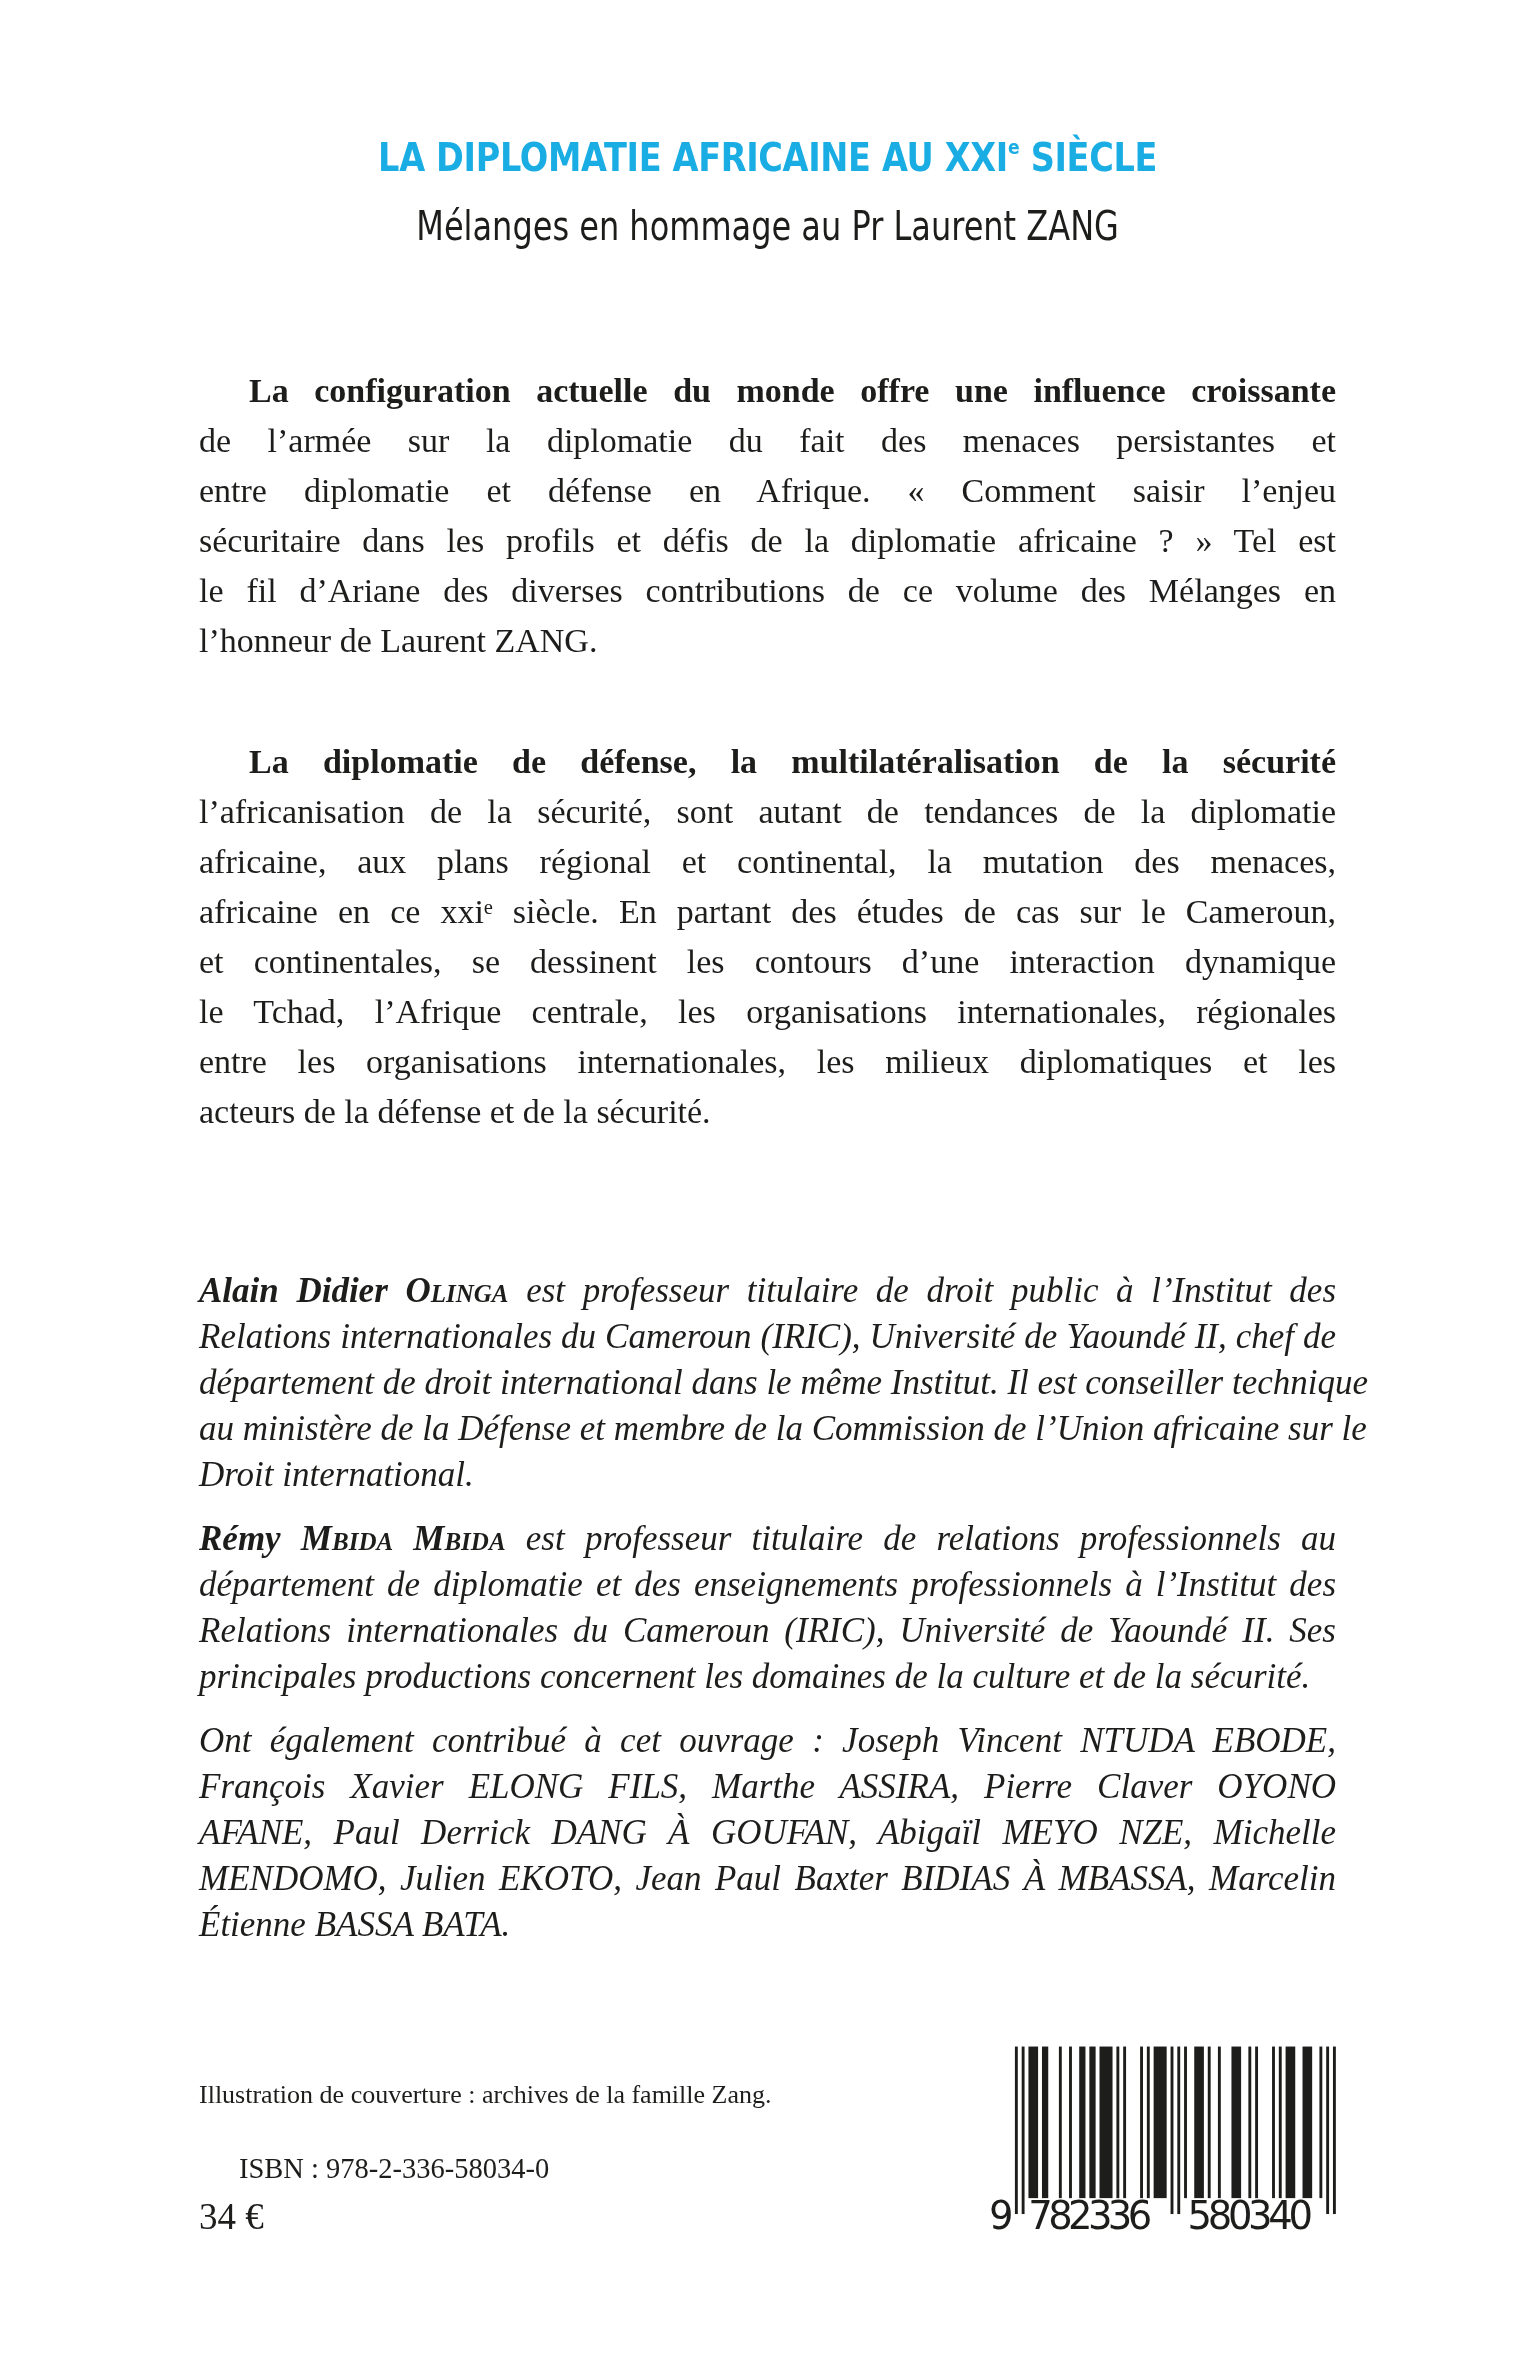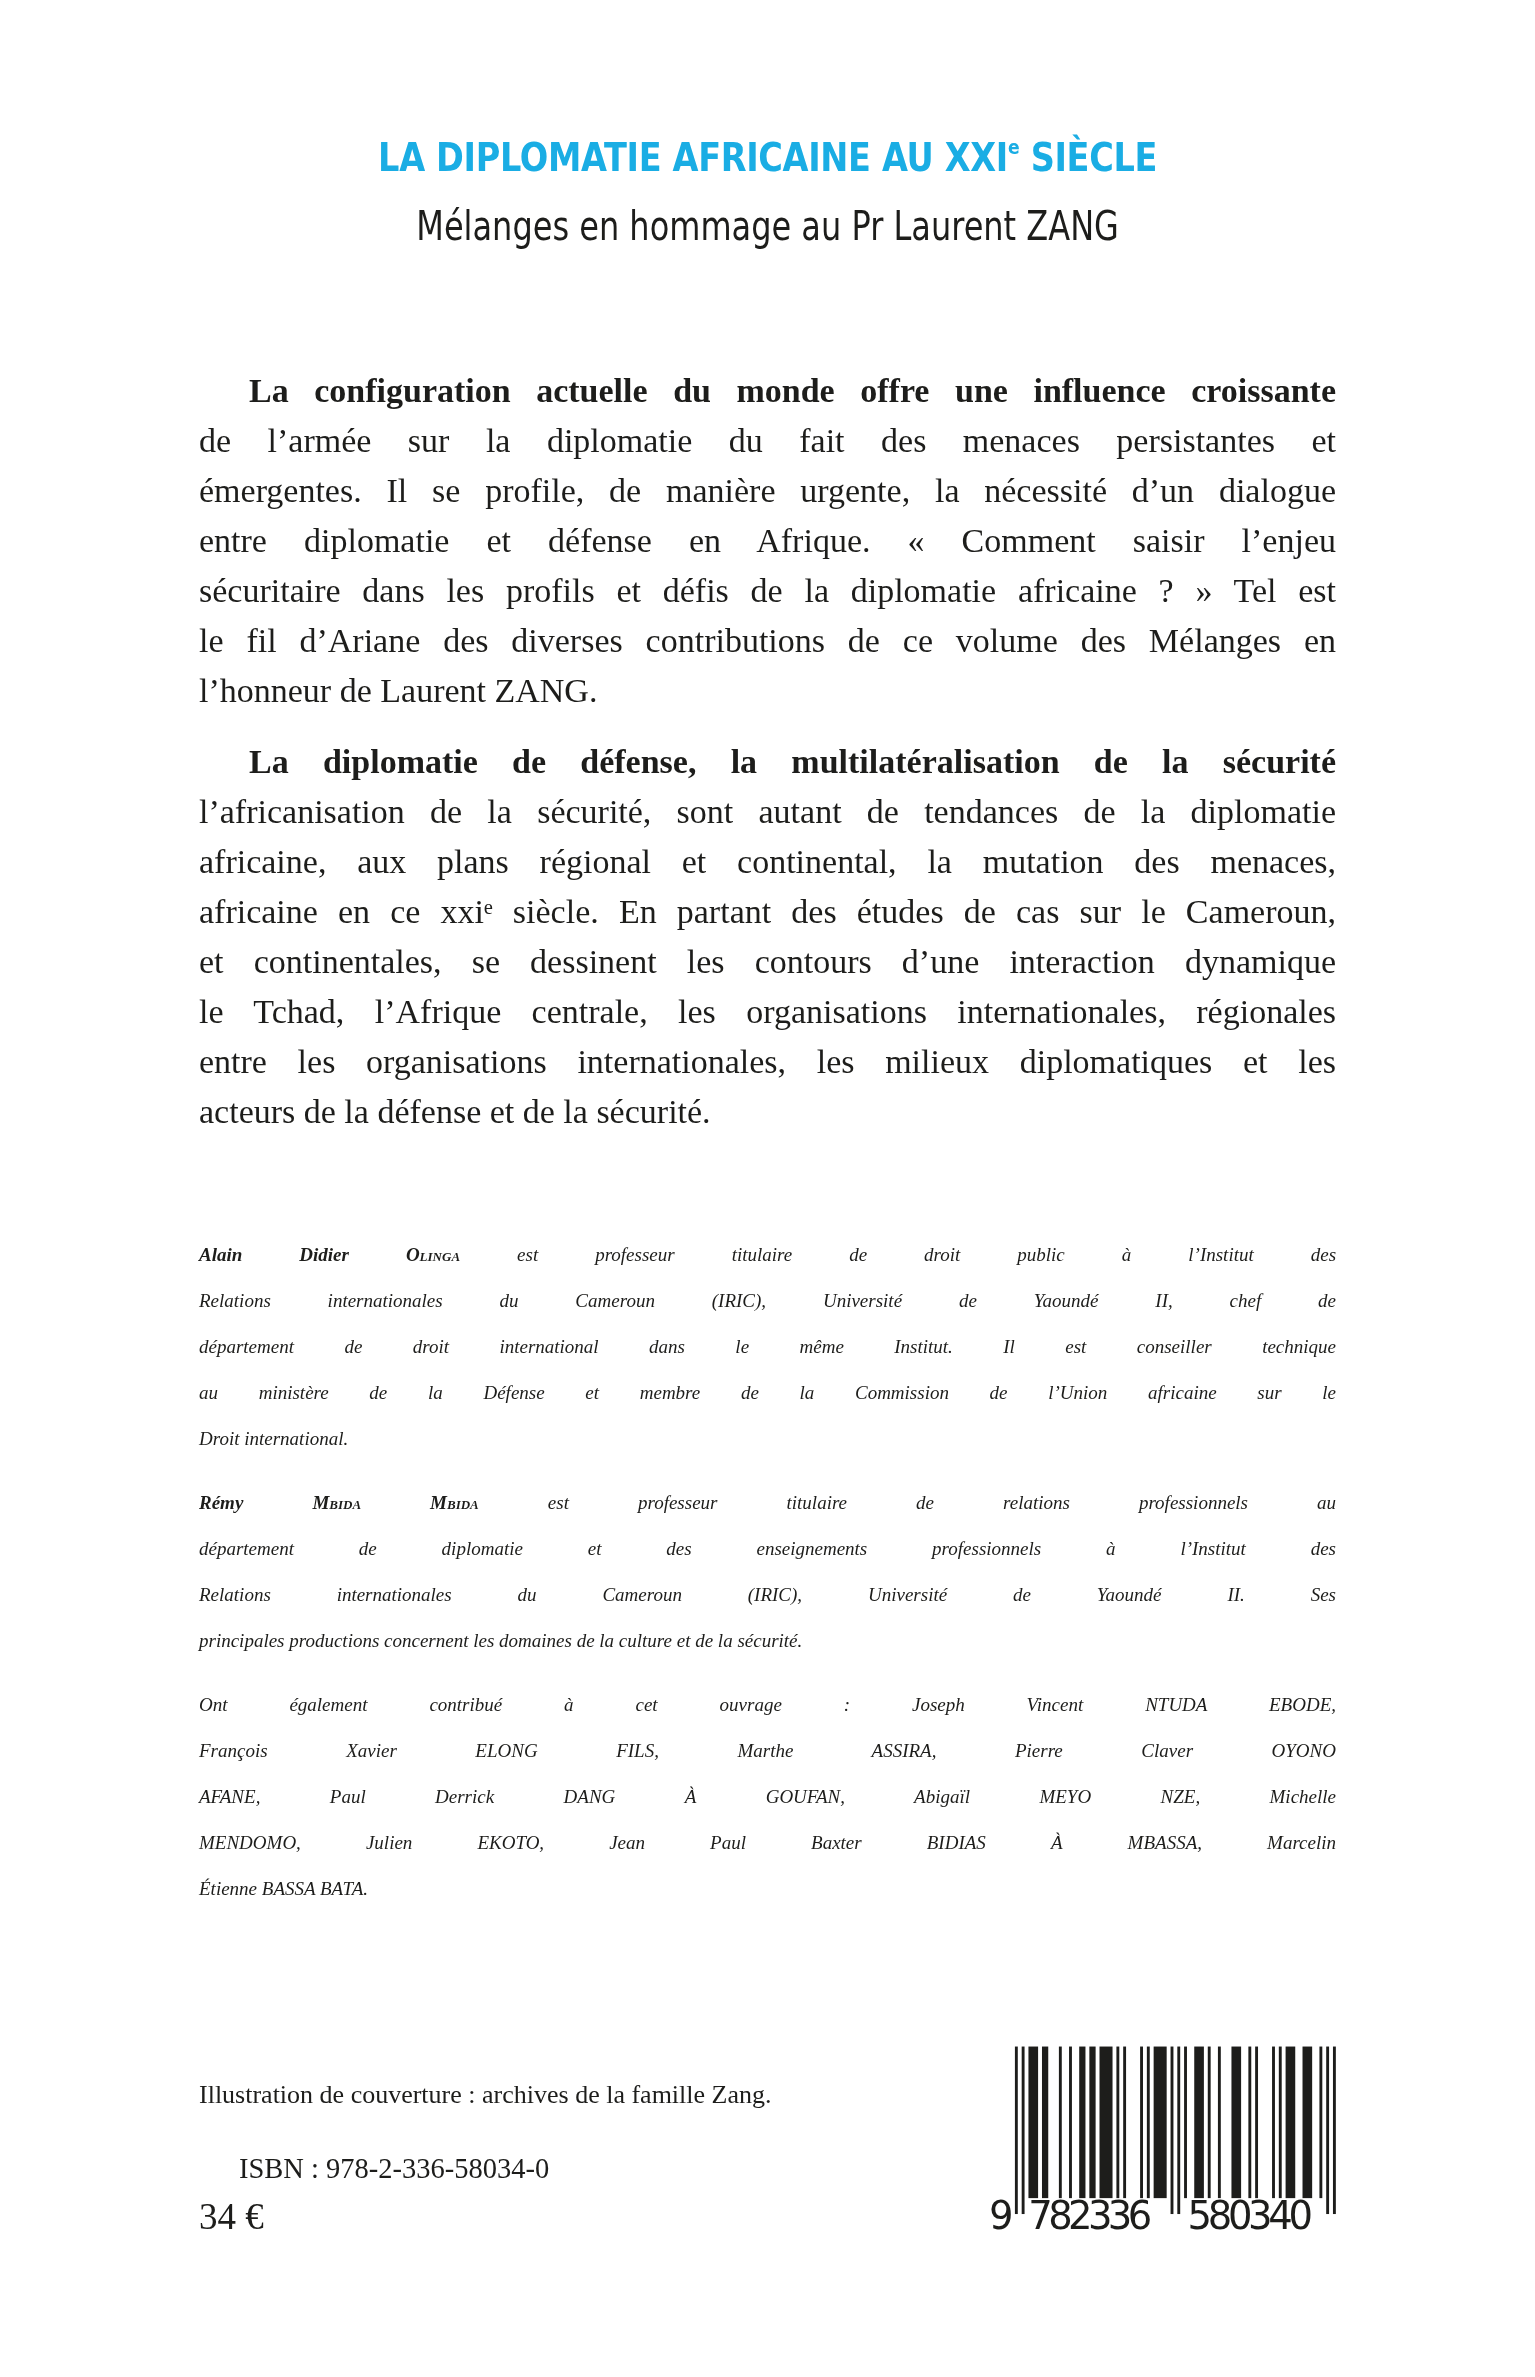--- a/index.html
+++ b/index.html
@@ -30,21 +30,21 @@
   .line.last { text-align: left; text-align-last: left; }
   .line.indent { padding-left: 50px; font-weight: bold; }
 
   .body-text {
     font-family: "Liberation Serif", serif; font-size: 34px; line-height: 50px;
   }
   .body-text .line { height: 50px; line-height: 50px; }
 
   .bio-text {
     font-family: "Liberation Serif", serif; font-style: italic;
-    font-size: 19px; line-height: 46px;
+    font-size: 35px; line-height: 46px; margin-top: 36px;
   }
   .bio-text .line { height: 46px; line-height: 46px; text-align: center; }
   .bio-name { font-weight: bold; }
   .smallcaps { font-variant: small-caps; }
 
   .footer-text { font-family: "Liberation Serif", serif; left: 199px; white-space: nowrap; }
   .credit { top: 2080px; font-size: 26px; line-height: 30px; }
   .isbn { top: 2152px; font-size: 28.5px; line-height: 34px; margin-left: 40px; }
   .price { top: 2196px; font-size: 37px; line-height: 42px; }
 
@@ -59,21 +59,20 @@
 <body>
 
 <div class="abs title" style="color: rgb(26, 173, 228);">
   <span>LA DIPLOMATIE AFRICAINE AU XXI</span><sup>e</sup><span> SIÈCLE</span>
 </div>
 <div class="abs subtitle">Mélanges en hommage au Pr Laurent ZANG</div>
 
 <div class="abs col body-text" style="top:366px;">
   <span class="line indent">La configuration actuelle du monde offre une influence croissante</span>
   <span class="line">de l’armée sur la diplomatie du fait des menaces persistantes et</span>
-  <span class="line">émergentes. Il se profile, de manière urgente, la nécessité d’un dialogue</span>
   <span class="line">entre diplomatie et défense en Afrique.  « Comment saisir l’enjeu</span>
   <span class="line">sécuritaire dans les profils et défis de la diplomatie africaine ? » Tel est</span>
   <span class="line">le fil d’Ariane des diverses contributions de ce volume des Mélanges en</span>
   <span class="line last">l’honneur de Laurent ZANG.</span>
 </div>
 
 <div class="abs col body-text" style="top:737px;">
   <span class="line indent">La diplomatie de défense, la multilatéralisation de la sécurité</span>
   <span class="line">l’africanisation de la sécurité, sont autant de tendances de la diplomatie</span>
   <span class="line">africaine, aux plans régional et continental, la mutation des menaces,</span>

